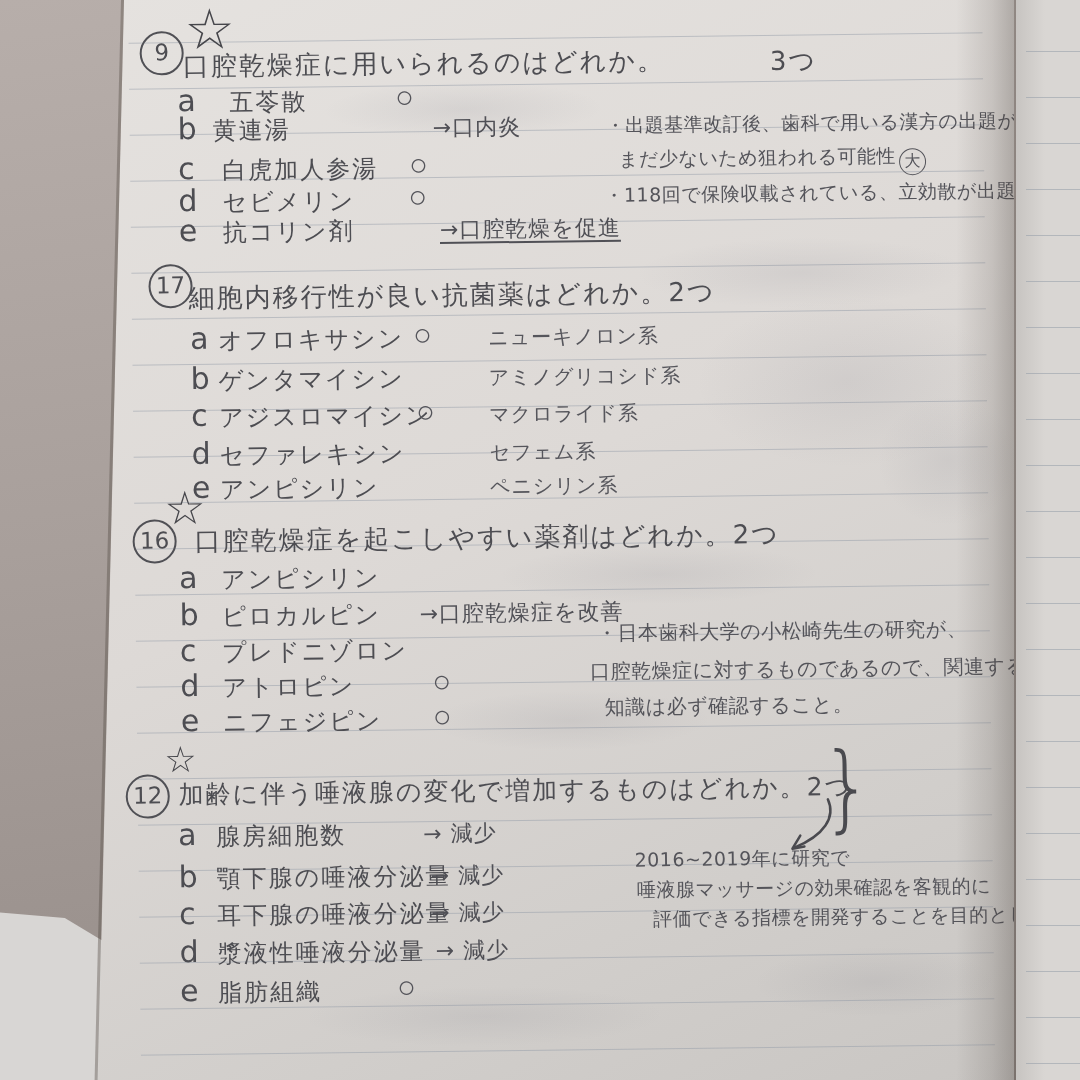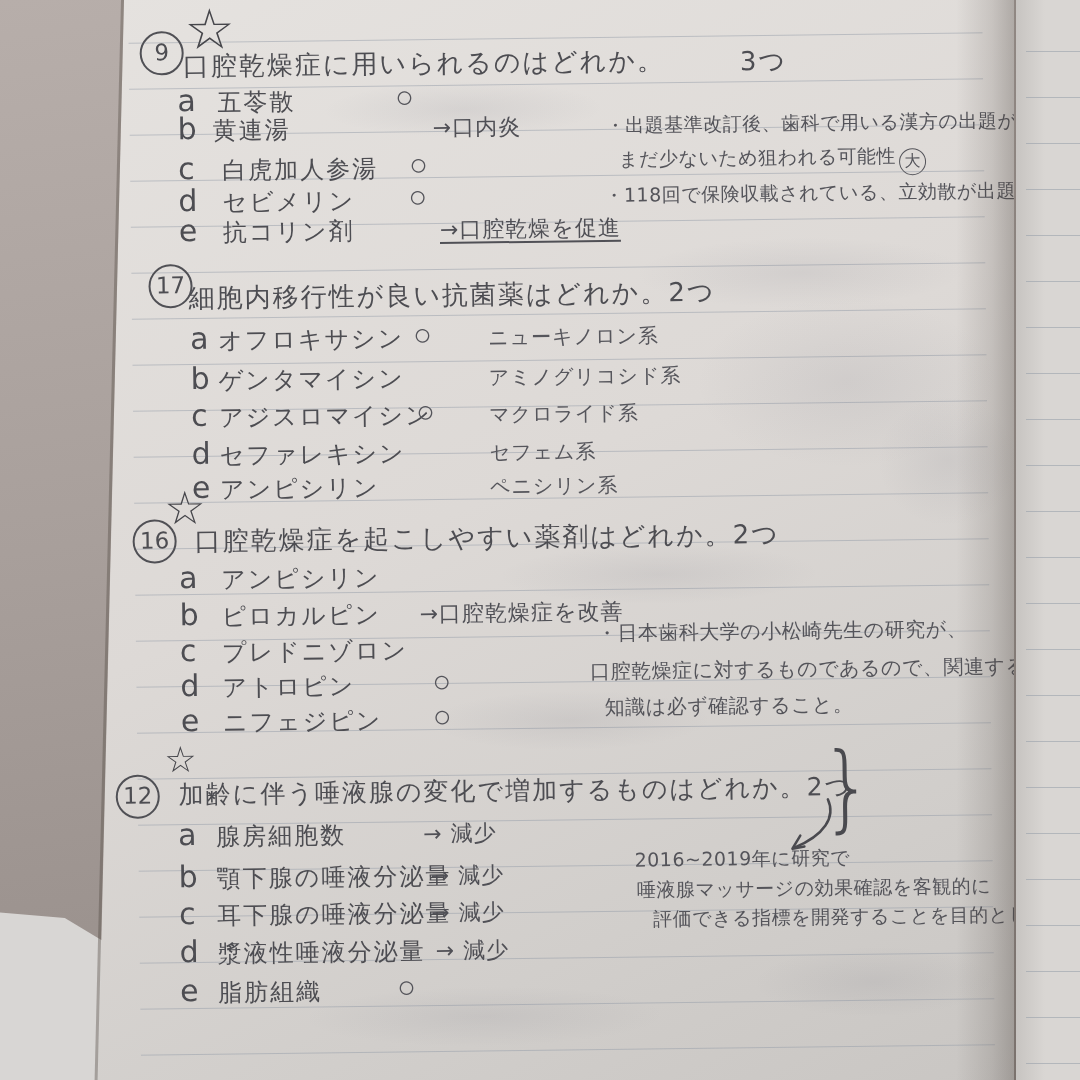--- a/index.html
+++ b/index.html
@@ -62,25 +62,25 @@
       <div class="sm" style="left:600px;top:300px;width:300px;height:170px"></div>
       <div class="sm" style="left:780px;top:400px;width:140px;height:130px"></div>
       <div class="sm" style="left:400px;top:545px;width:320px;height:60px"></div>
       <div class="sm" style="left:330px;top:690px;width:280px;height:60px"></div>
       <div class="sm" style="left:650px;top:950px;width:240px;height:70px"></div>
       <div class="sm" style="left:200px;top:985px;width:360px;height:60px"></div>
 
       <div class="hw star" style="left:92px;top:-8px;font-size:56px">☆</div>
       <div class="hw qnum" style="left:47px;top:26px">9</div>
       <div class="hw qtitle" style="left:90px;top:44px">口腔乾燥症に用いられるのはどれか。</div>
-      <div class="hw qtitle" style="left:647px;top:46px">3つ</div>
+      <div class="hw qtitle" style="left:677px;top:46px">3つ</div>
 
       <div class="row" style="left:84px;top:78px">
         <span class="lt">a</span>
-        <span class="tx" style="left:40px">五苓散</span>
+        <span class="tx" style="left:52px">五苓散</span>
         <span class="mk" style="left:218px">○</span>
       </div>
       <div class="row" style="left:84px;top:106px">
         <span class="lt">b</span>
         <span class="tx" style="left:35px">黄連湯</span>
         <span class="nt" style="left:255px">→口内炎</span>
       </div>
       <div class="row" style="left:84px;top:146px">
         <span class="lt">c</span>
         <span class="tx" style="left:44px">白虎加人参湯</span>
@@ -160,21 +160,21 @@
         <span class="lt">e</span>
         <span class="tx" style="left:42px">ニフェジピン</span>
         <span class="mk" style="left:252px">○</span>
       </div>
 
       <div class="hw note" style="left:497px;top:620px;font-size:20px">・日本歯科大学の小松崎先生の研究が、</div>
       <div class="hw note" style="left:490px;top:658px;font-size:20px">口腔乾燥症に対するものであるので、関連する</div>
       <div class="hw note" style="left:504px;top:694px;font-size:20px">知識は必ず確認すること。</div>
 
       <div class="hw star" style="left:63px;top:734px;font-size:36px">☆</div>
-      <div class="hw qnum" style="left:14px;top:769px">12</div>
+      <div class="hw qnum" style="left:24px;top:769px">12</div>
       <div class="hw qtitle" style="left:77px;top:773px;font-size:25px">加齢に伴う唾液腺の変化で増加するものはどれか。2つ</div>
       <div class="hw brace" style="left:715px;top:735px">}</div>
       <svg style="position:absolute;left:676px;top:800px" width="64" height="64">
         <path d="M50 2 C 58 20, 46 38, 16 50" fill="none" stroke="#4a4a4f" stroke-width="2.5" stroke-linecap="round"></path>
         <path d="M26 49 L14 51 L22 38" fill="none" stroke="#4a4a4f" stroke-width="2.5" stroke-linecap="round" stroke-linejoin="round"></path>
       </svg>
 
       <div class="row" style="left:76px;top:812px">
         <span class="lt">a</span>
         <span class="tx" style="left:38px">腺房細胞数</span>

